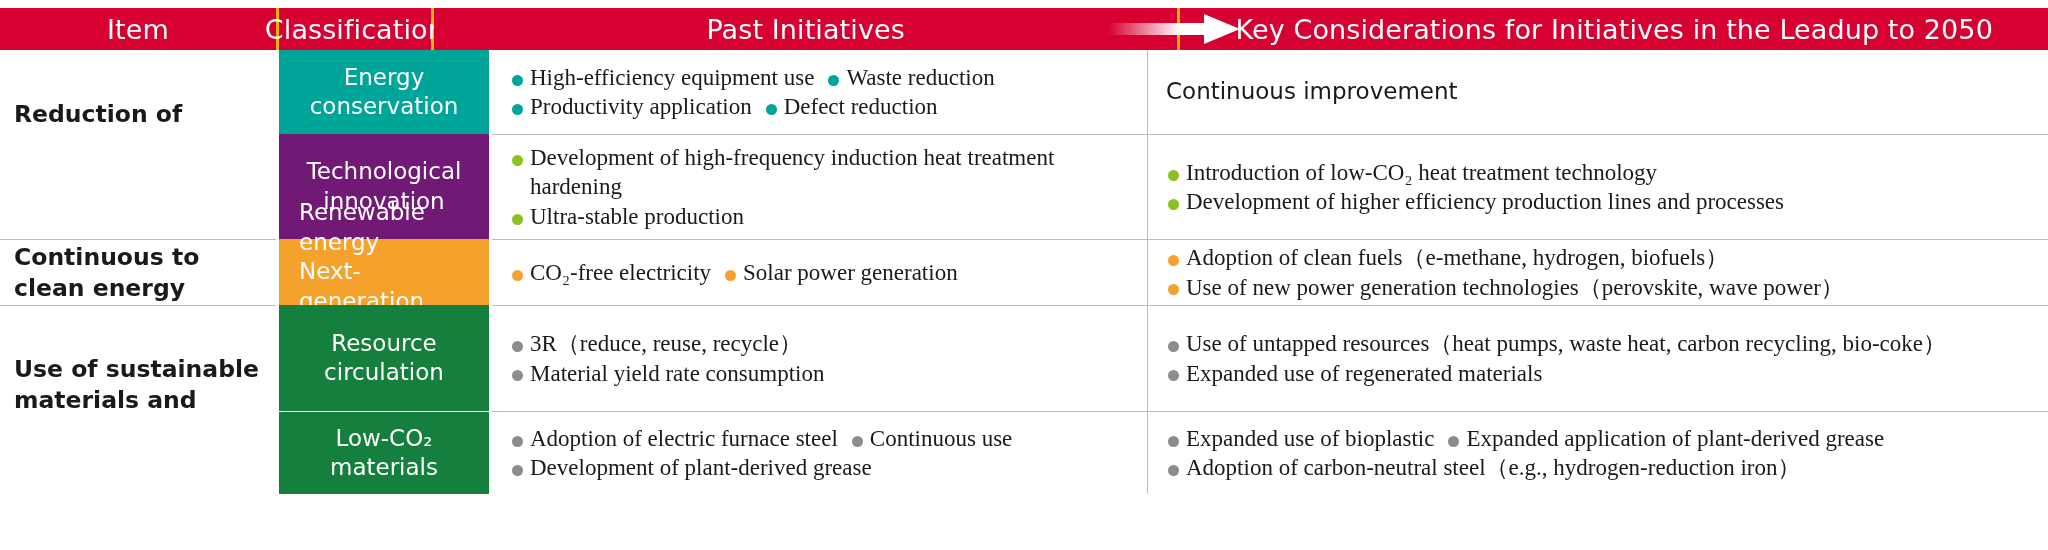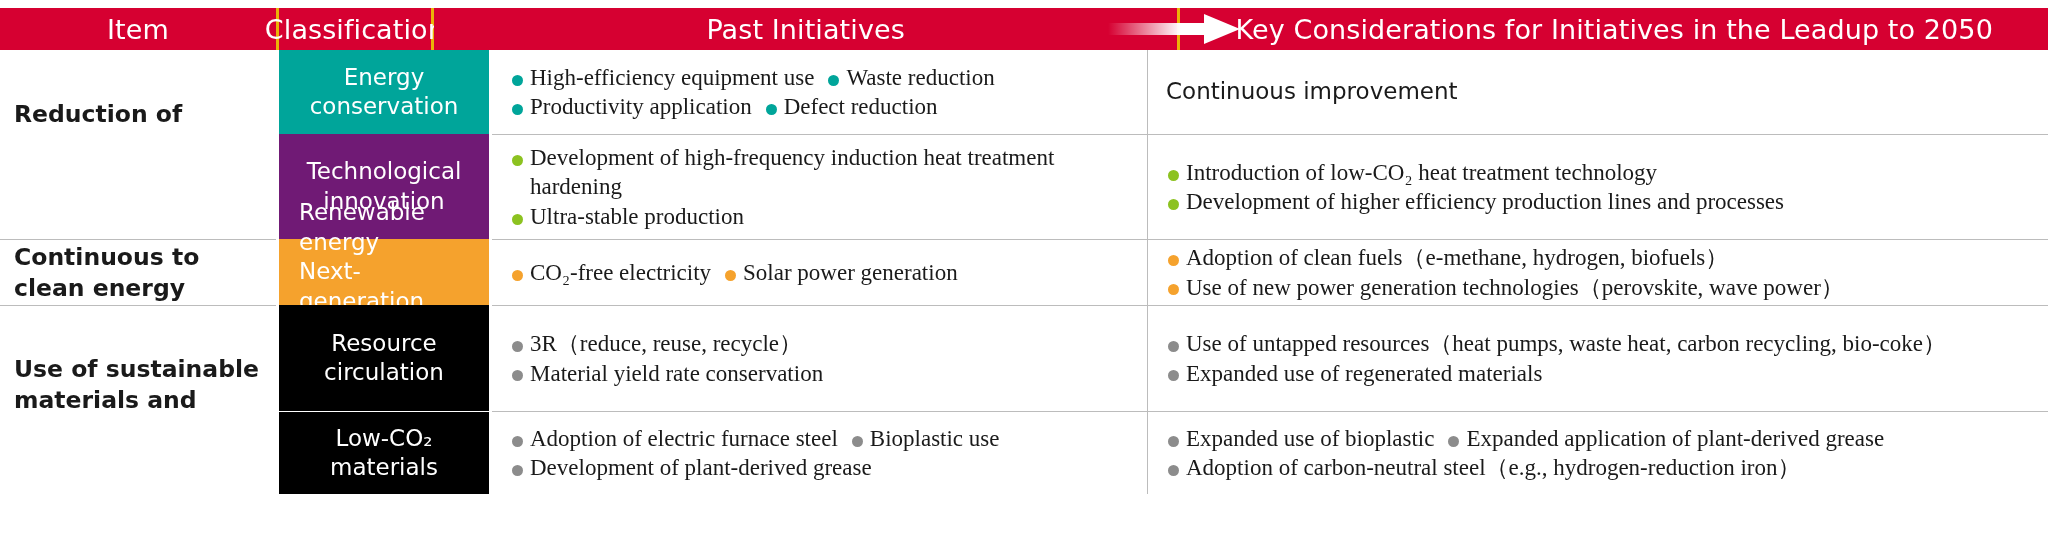--- a/index.html
+++ b/index.html
@@ -118,21 +118,21 @@
     background:var(--dot);
   }
   
   .r-teal{--dot:#00a59a;}
   .r-green{--dot:#8cc220;}
   .r-orange{--dot:#f5a22d;}
   .r-gray{--dot:#8c8c8c;}
   .bg-teal{background:#00a59a;}
   .bg-green{background:#701a75;}
   .bg-orange{background:#f5a22d;}
-  .bg-gray{background:#000000;}
+  .bg-gray{background:#15803d;}
   :root{--red:#d60031;}
   .spacer3{width:3px;background:#ffffff;}
 </style>
 </head>
 <body>
 
 <div class="table">
 
   <div class="thead">
     <div class="th c1">Item</div>
@@ -215,41 +215,41 @@
     <div class="row r-gray" style="height:106px">
       <div class="cell cell-item" style="height:189px;border-top:1px solid #bcbcbc">Use of sustainable materials and resources</div>
       <div class="spacer3"></div>
       <div class="cell cell-class center bg-gray">
         <span>Resource circulation</span>
       </div>
       <div class="spacer3"></div>
       <div class="cell cell-past" style="border-top:1px solid #bcbcbc">
         <ul class="bl">
           <li>3R（reduce, reuse, recycle）</li>
-          <li>Material yield rate conservation</li>
+          <li>Material yield rate consumption</li>
         </ul>
       </div>
       <div class="cell cell-key" style="border-top:1px solid #bcbcbc">
         <ul class="bl">
           <li>Use of untapped resources（heat pumps, waste heat, carbon recycling, bio-coke）</li>
           <li>Expanded use of regenerated materials</li>
         </ul>
       </div>
     </div>
 
     <div class="row r-gray" style="height:83px">
       <div class="spacer3" style="width:276px;background:#fff"></div>
       <div class="spacer3"></div>
       <div class="cell cell-class center bg-gray" style="border-top:1px solid #fff">
         <span>Low-CO₂ materials</span>
       </div>
       <div class="spacer3"></div>
       <div class="cell cell-past" style="border-top:1px solid #bcbcbc">
         <ul class="bl">
-          <li><span>Adoption of electric furnace steel</span><span class="inl">Bioplastic use</span></li>
+          <li><span>Adoption of electric furnace steel</span><span class="inl">Continuous use</span></li>
           <li>Development of plant-derived grease</li>
         </ul>
       </div>
       <div class="cell cell-key" style="border-top:1px solid #bcbcbc">
         <ul class="bl">
           <li><span>Expanded use of bioplastic</span><span class="inl">Expanded application of plant-derived grease</span></li>
           <li>Adoption of carbon-neutral steel（e.g., hydrogen-reduction iron）</li>
         </ul>
       </div>
     </div>

